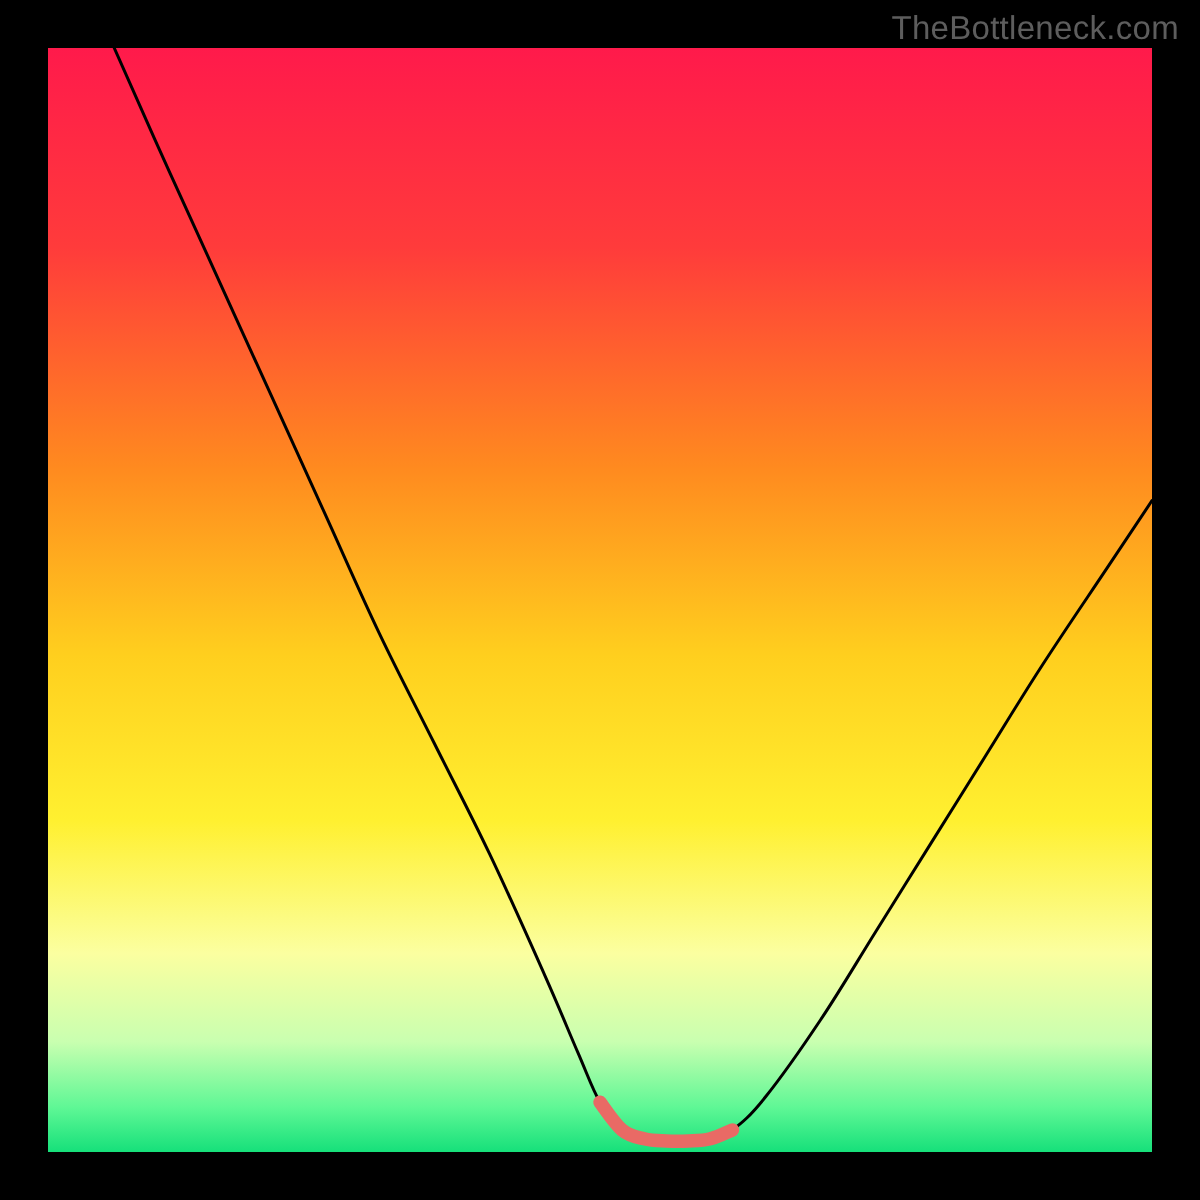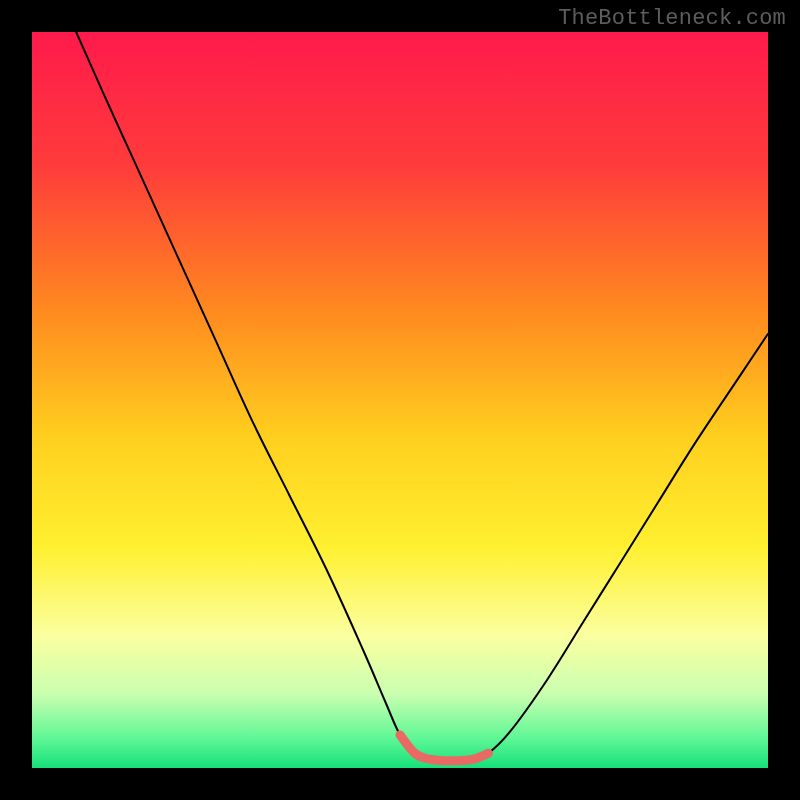--- a/index.html
+++ b/index.html
@@ -11,21 +11,20 @@
     background: #000;
     font-family: Arial, Helvetica, sans-serif;
   }
   .frame {
     position: absolute;
     left: 0;
     top: 0;
     width: 800px;
     height: 800px;
     background: #000;
-    font-family: Liberation Mono, monospace;
   }
   .plot {
     position: absolute;
     left: 32px;
     top: 32px;
     width: 736px;
     height: 736px;
     overflow: hidden;
   }
   .watermark {

